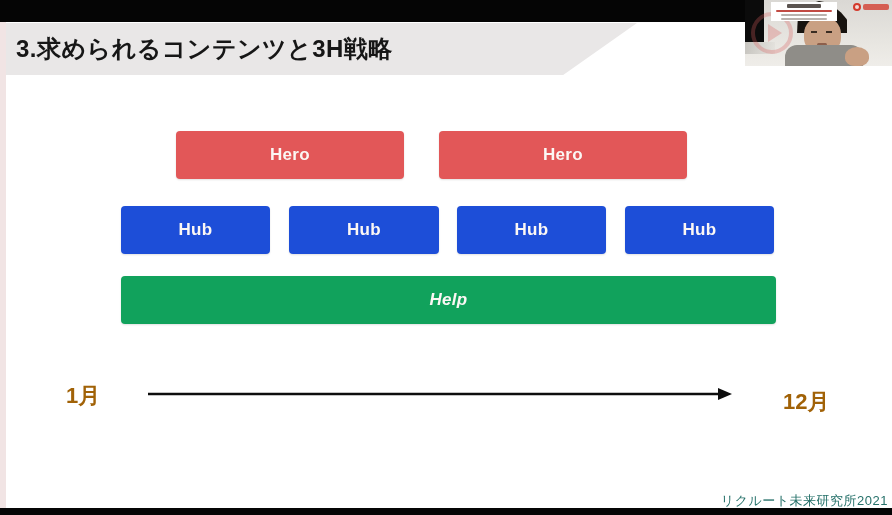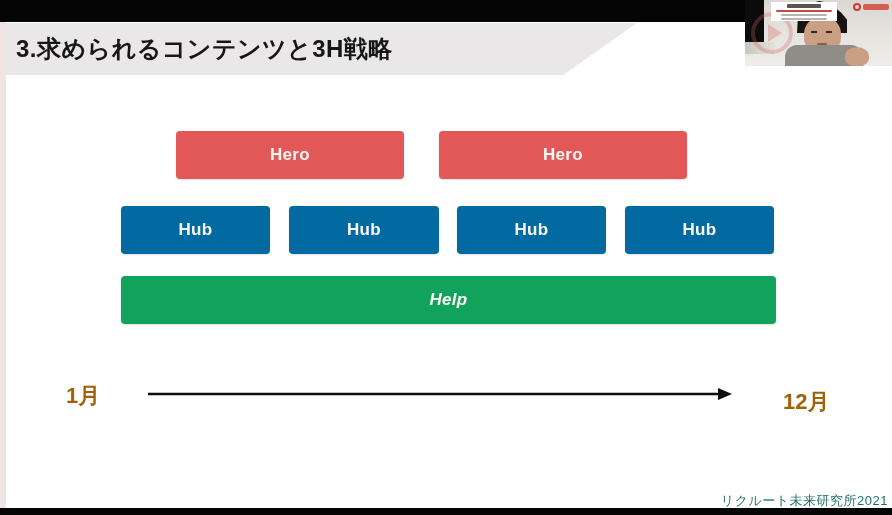--- a/index.html
+++ b/index.html
@@ -26,21 +26,21 @@
 
   .box {
     position:absolute; height:48px; border-radius:4px;
     display:flex; align-items:center; justify-content:center;
     box-shadow:0 1px 2px rgba(0,0,0,0.12);
   }
   .box .box-label { color:#fbf7f4; font-weight:bold; font-size:17px; letter-spacing:0.3px; }
   .hero { background:#e25758; top:131px; }
   .hero1 { left:176px; width:228px; }
   .hero2 { left:439px; width:248px; }
-  .hub  { background:#0369a1; top:206px; width:149px; }
+  .hub  { background:#1d4ed8; top:206px; width:149px; }
   .hub1 { left:121px; }
   .hub2 { left:289px; width:150px; }
   .hub3 { left:457px; }
   .hub4 { left:625px; }
   .help { background:#11a25c; top:276px; left:121px; width:655px;font-style:italic; }
 
   .timeline-label {
     position:absolute; font-size:22px; font-weight:bold; color:#a16207;
   }
   .timeline-start { left:66px; top:381px; }

